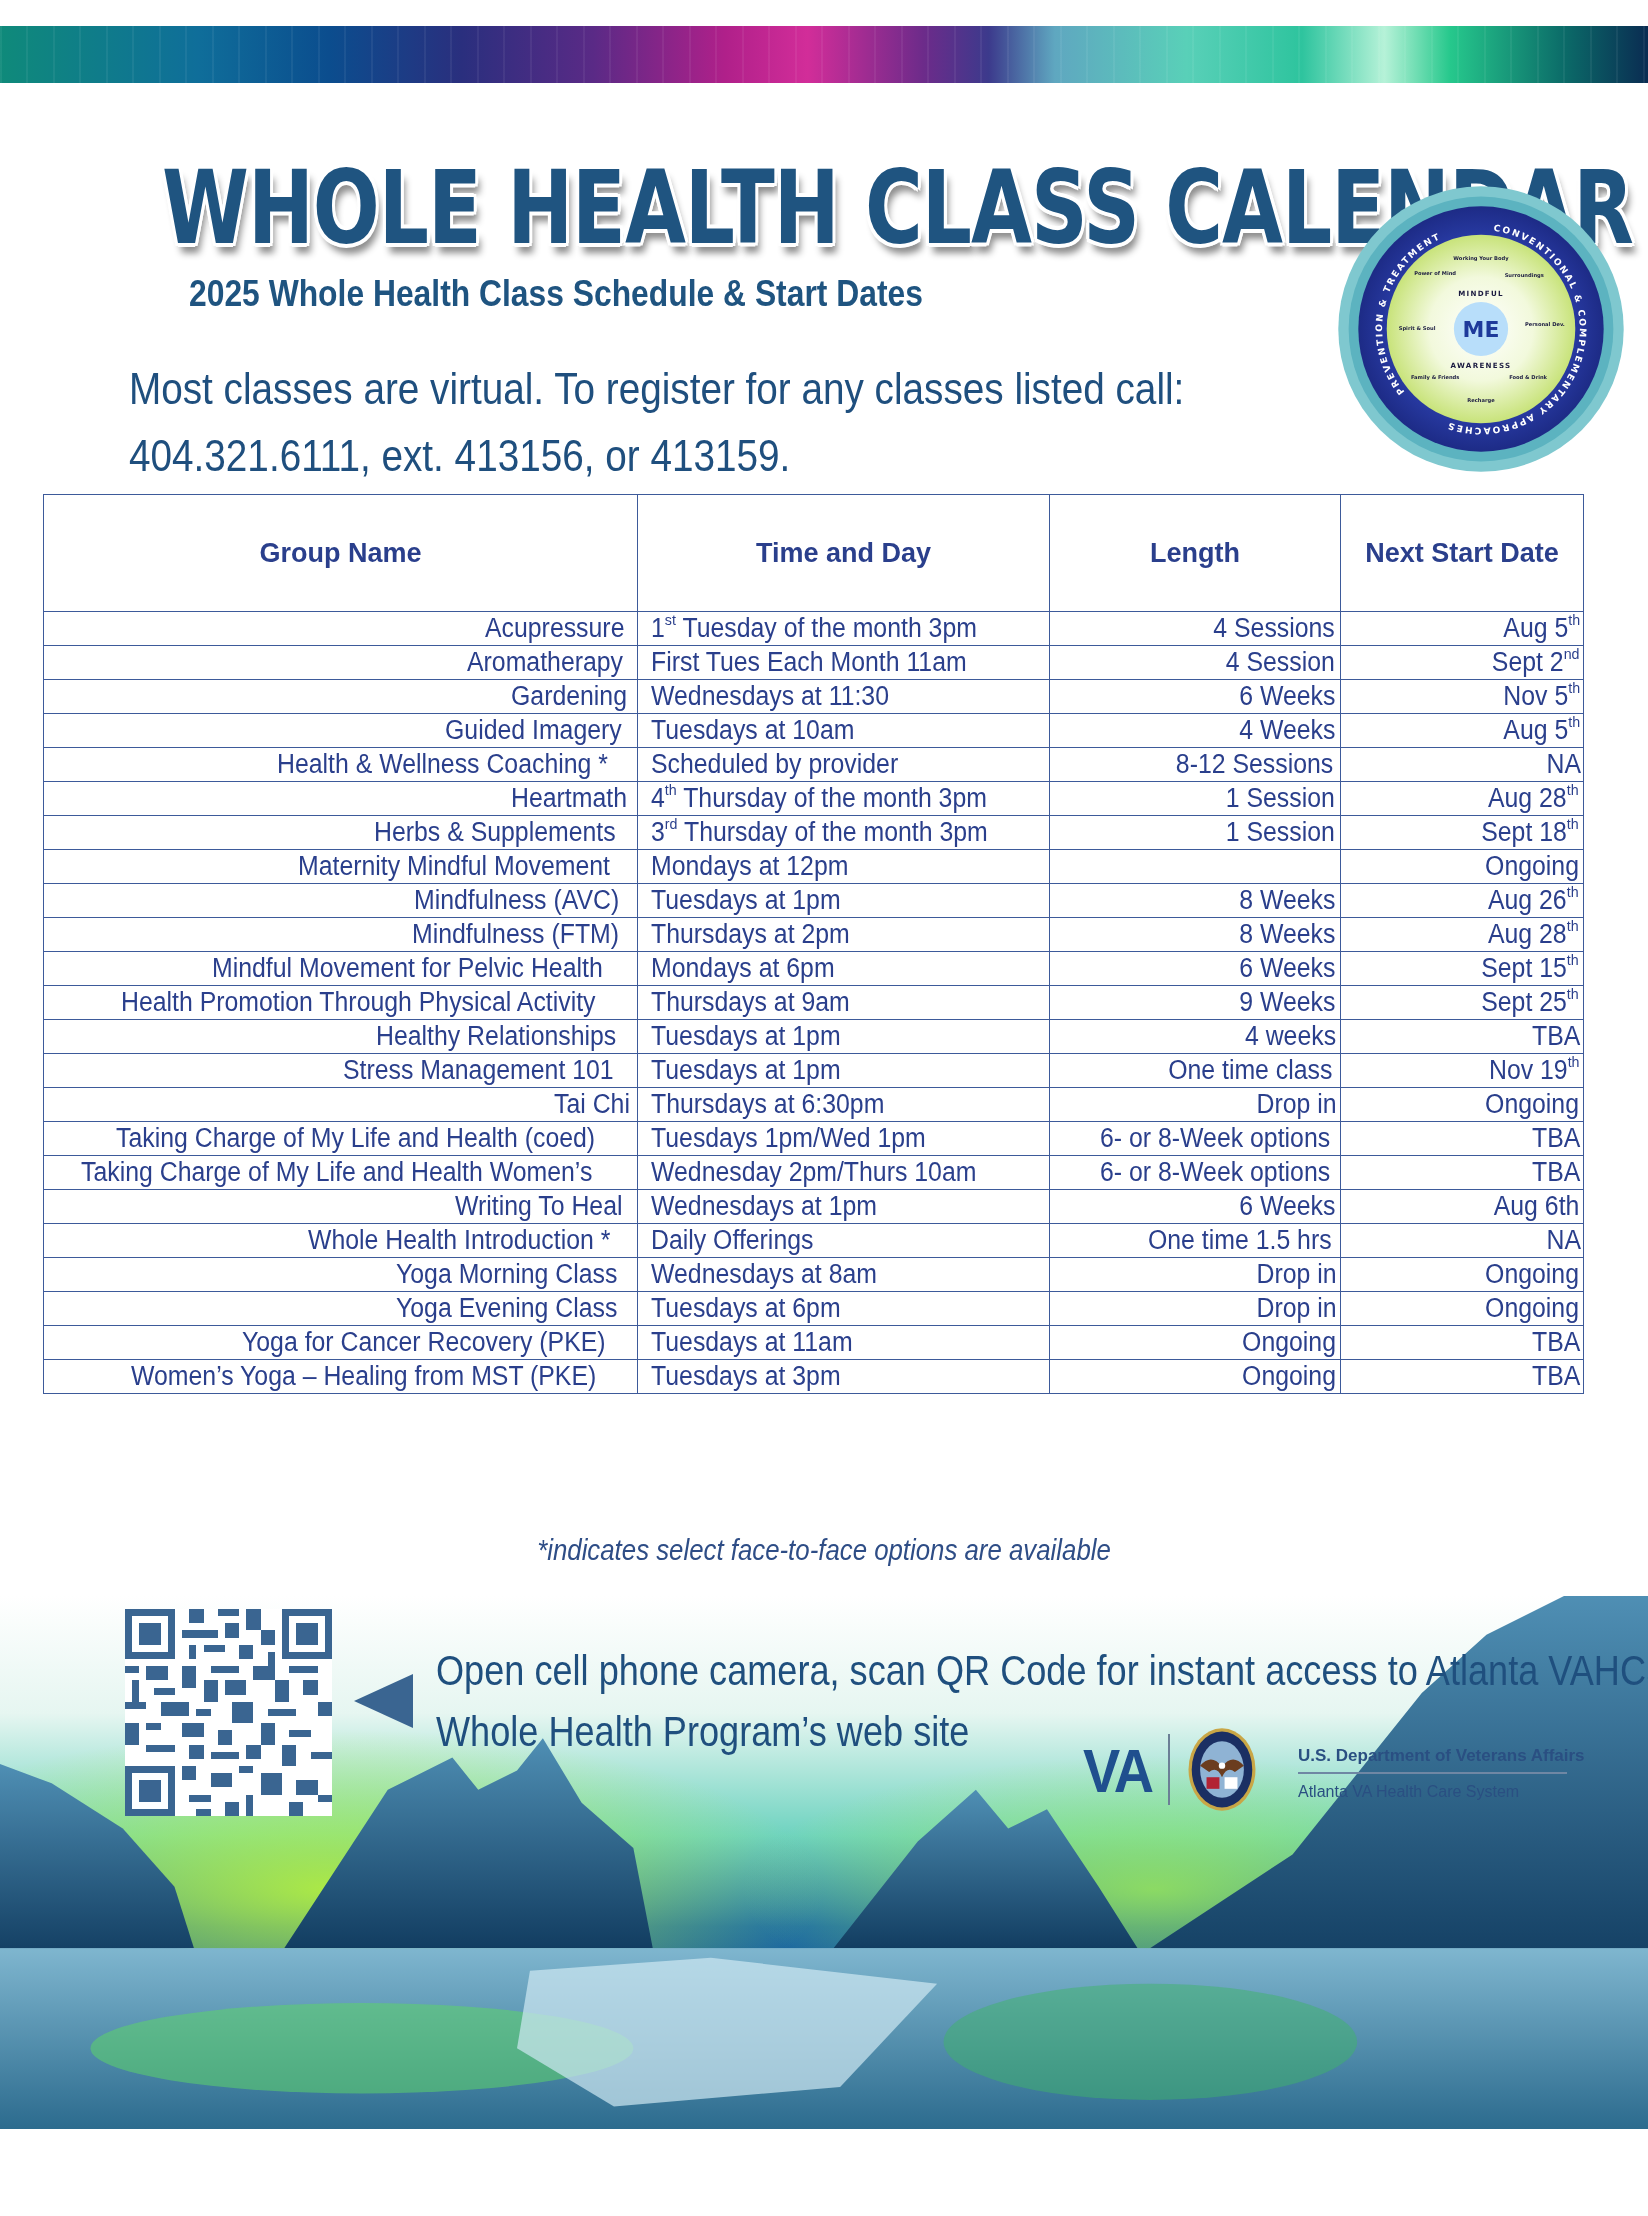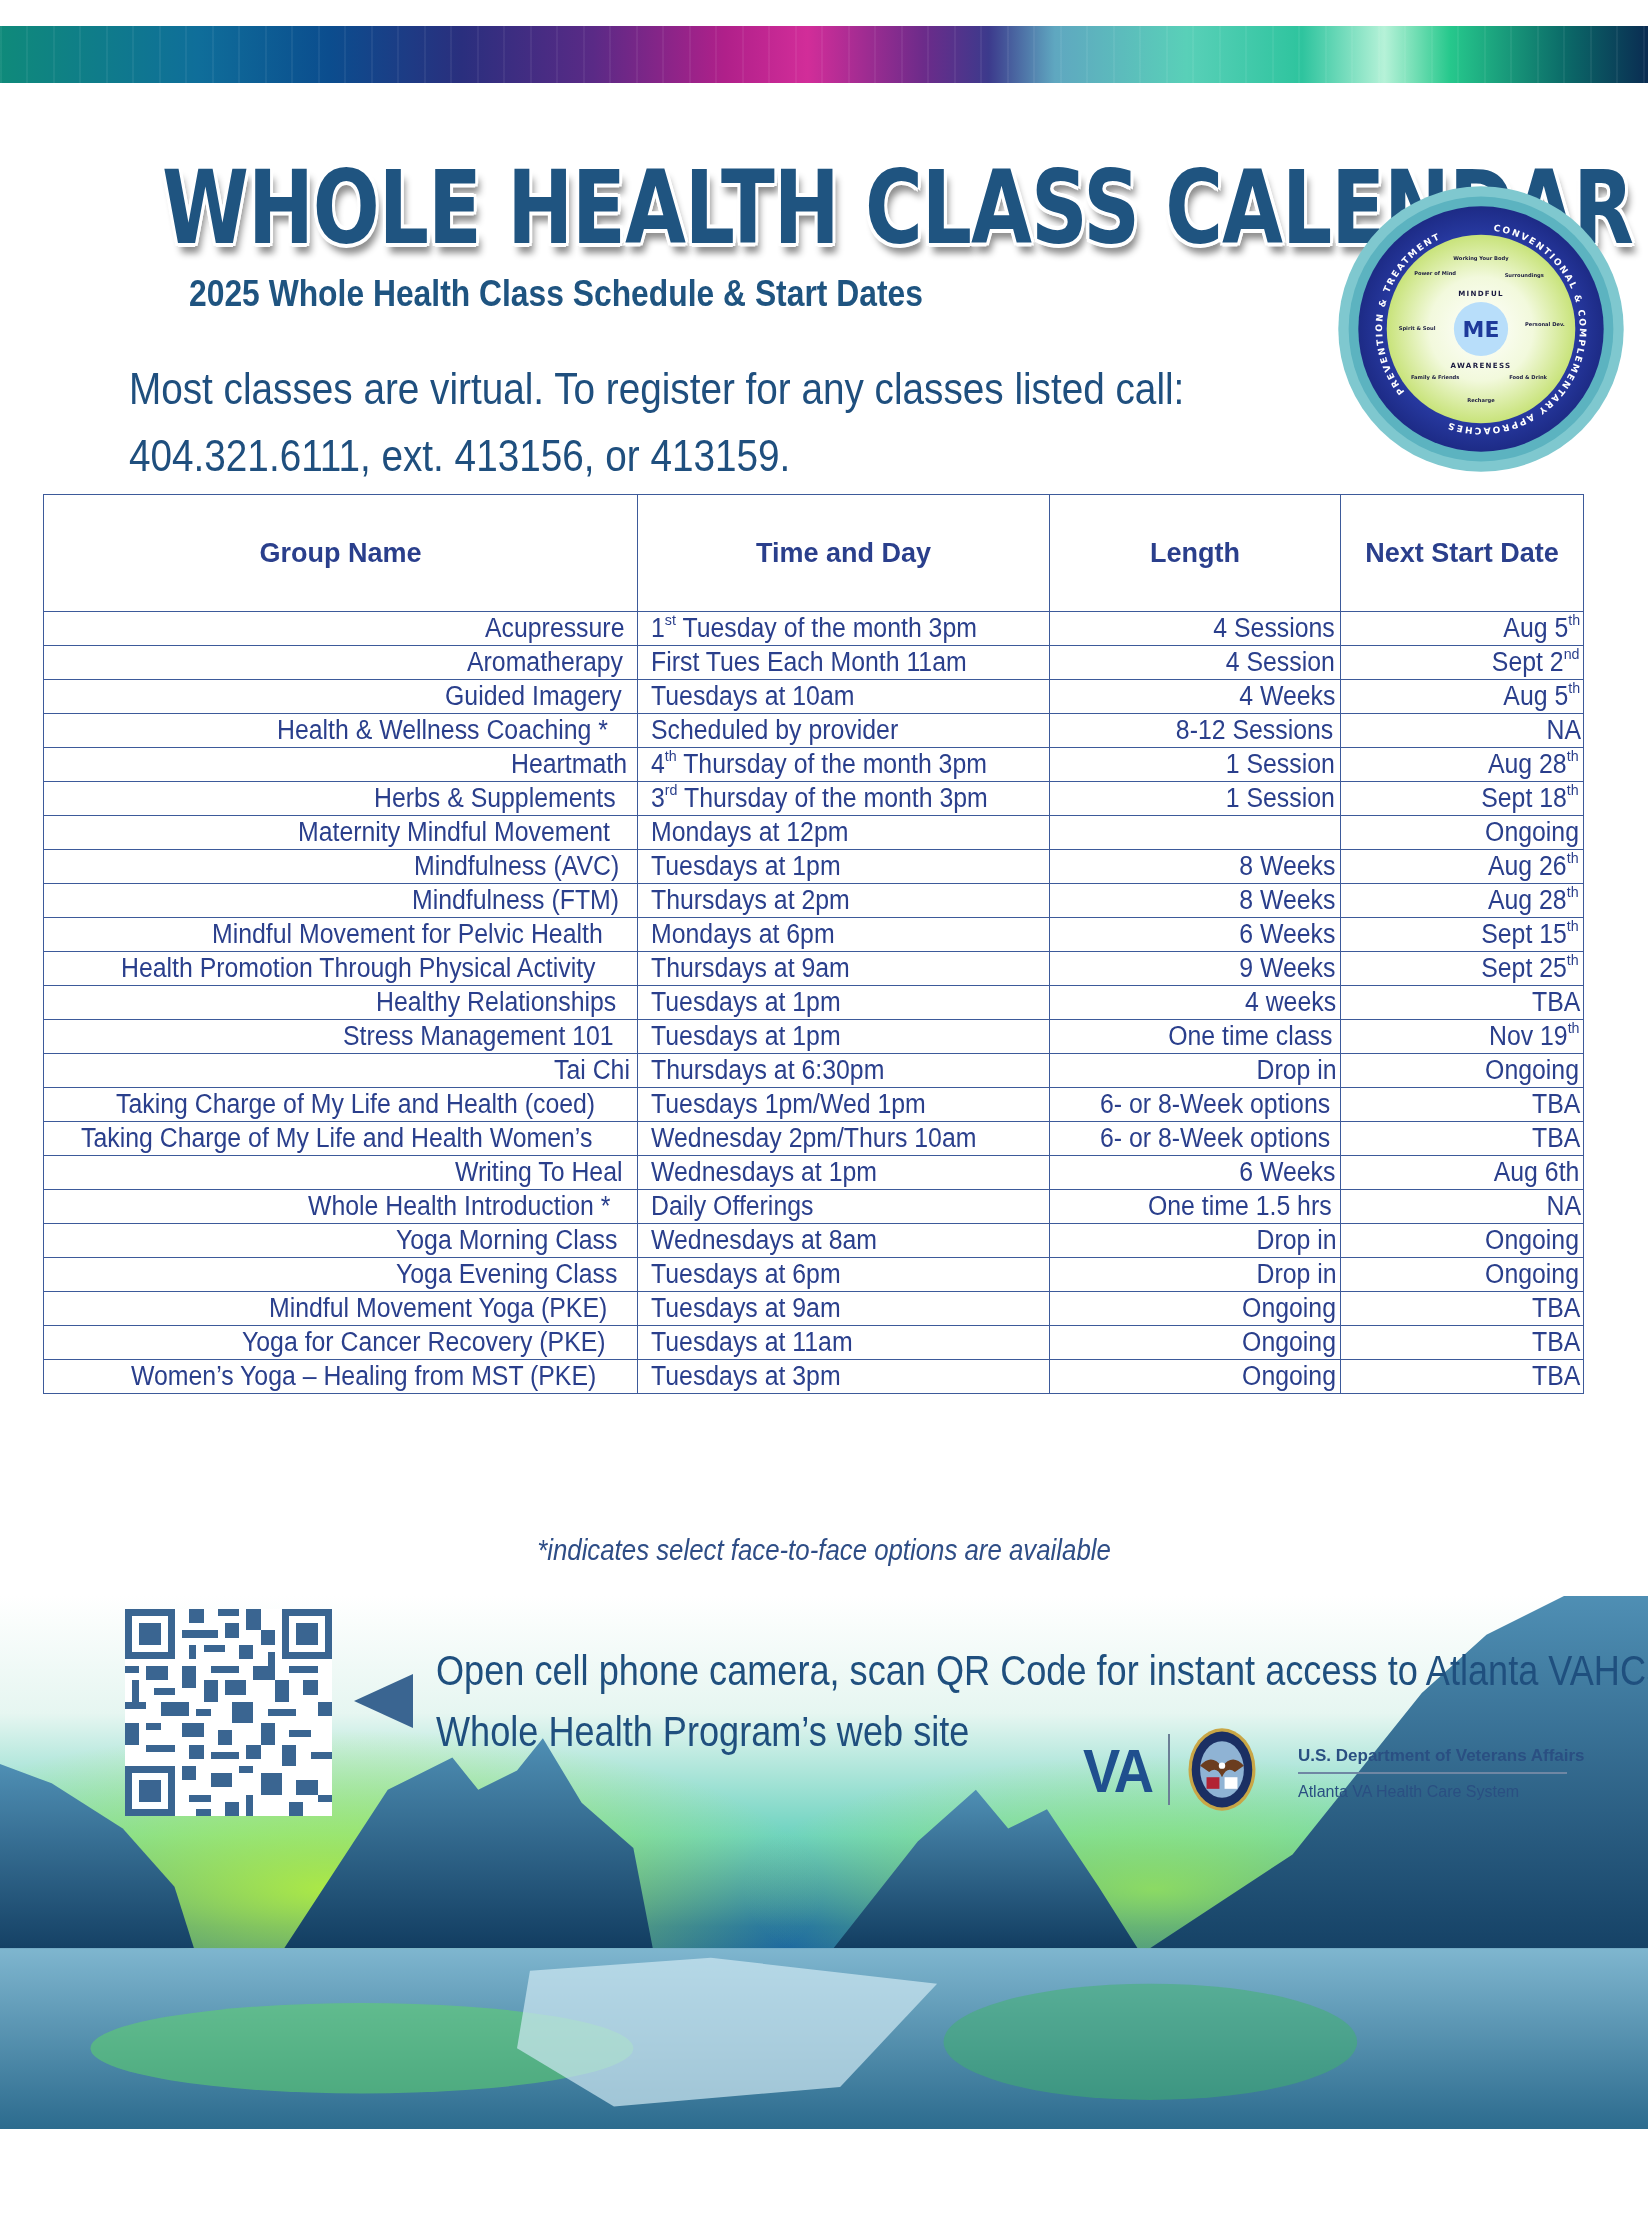--- a/index.html
+++ b/index.html
@@ -193,20 +193,26 @@
         <td class="c-len"><span class="cell"><span>4 Sessions</span></span></td>
         <td class="c-start"><span class="cell"><span>Aug 5</span><sup>th</sup></span></td>
       </tr>
       <tr>
         <td class="c-name"><span class="cell"><span>Aromatherapy</span></span></td>
         <td class="c-time"><span class="cell"><span>First Tues Each Month 11am</span></span></td>
         <td class="c-len"><span class="cell"><span>4 Session</span></span></td>
         <td class="c-start"><span class="cell"><span>Sept 2</span><sup>nd</sup></span></td>
       </tr>
       <tr>
+        <td class="c-name"><span class="cell"><span>Gardening</span></span></td>
+        <td class="c-time"><span class="cell"><span>Wednesdays at 11:30</span></span></td>
+        <td class="c-len"><span class="cell"><span>6 Weeks</span></span></td>
+        <td class="c-start"><span class="cell"><span>Nov 5</span><sup>th</sup></span></td>
+      </tr>
+      <tr>
         <td class="c-name"><span class="cell"><span>Guided Imagery</span></span></td>
         <td class="c-time"><span class="cell"><span>Tuesdays at 10am</span></span></td>
         <td class="c-len"><span class="cell"><span>4 Weeks</span></span></td>
         <td class="c-start"><span class="cell"><span>Aug 5</span><sup>th</sup></span></td>
       </tr>
       <tr>
         <td class="c-name"><span class="cell"><span>Health &amp; Wellness Coaching *</span></span></td>
         <td class="c-time"><span class="cell"><span>Scheduled by provider</span></span></td>
         <td class="c-len"><span class="cell"><span>8-12 Sessions</span></span></td>
         <td class="c-start"><span class="cell"><span>NA</span></span></td>
@@ -299,26 +305,20 @@
         <td class="c-name"><span class="cell"><span>Yoga Morning Class</span></span></td>
         <td class="c-time"><span class="cell"><span>Wednesdays at 8am</span></span></td>
         <td class="c-len"><span class="cell"><span>Drop in</span></span></td>
         <td class="c-start"><span class="cell"><span>Ongoing</span></span></td>
       </tr>
       <tr>
         <td class="c-name"><span class="cell"><span>Yoga Evening Class</span></span></td>
         <td class="c-time"><span class="cell"><span>Tuesdays at 6pm</span></span></td>
         <td class="c-len"><span class="cell"><span>Drop in</span></span></td>
         <td class="c-start"><span class="cell"><span>Ongoing</span></span></td>
-      </tr>
-      <tr>
-        <td class="c-name"><span class="cell"><span>Mindful Movement Yoga (PKE)</span></span></td>
-        <td class="c-time"><span class="cell"><span>Tuesdays at 9am</span></span></td>
-        <td class="c-len"><span class="cell"><span>Ongoing</span></span></td>
-        <td class="c-start"><span class="cell"><span>TBA</span></span></td>
       </tr>
       <tr>
         <td class="c-name"><span class="cell"><span>Yoga for Cancer Recovery (PKE)</span></span></td>
         <td class="c-time"><span class="cell"><span>Tuesdays at 11am</span></span></td>
         <td class="c-len"><span class="cell"><span>Ongoing</span></span></td>
         <td class="c-start"><span class="cell"><span>TBA</span></span></td>
       </tr>
       <tr>
         <td class="c-name"><span class="cell"><span>Women’s Yoga – Healing from MST (PKE)</span></span></td>
         <td class="c-time"><span class="cell"><span>Tuesdays at 3pm</span></span></td>

